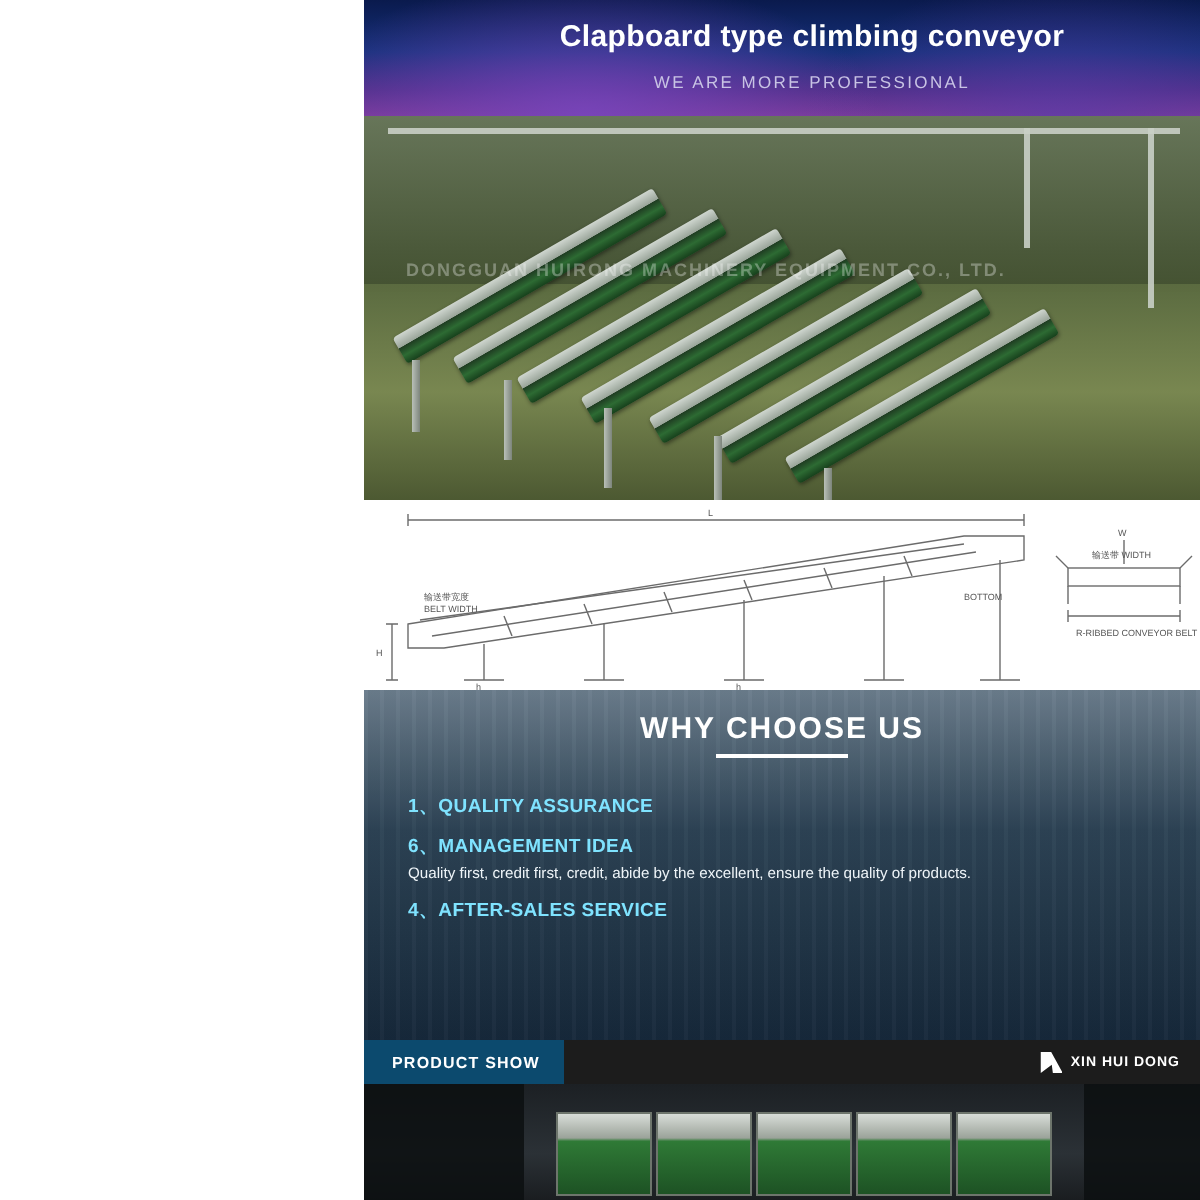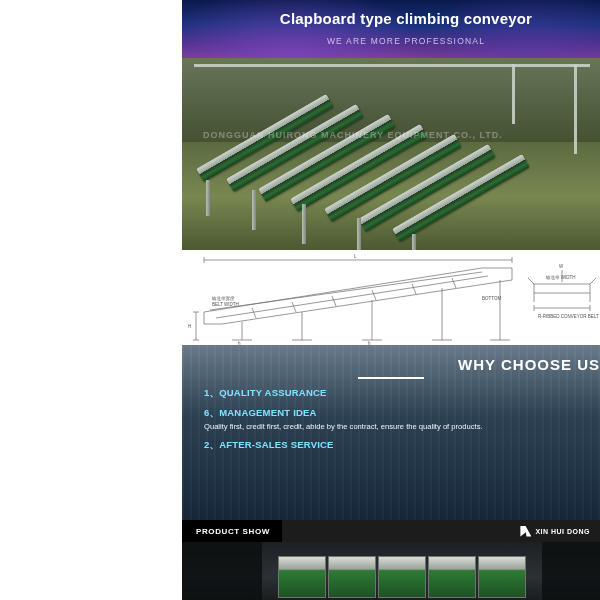--- a/index.html
+++ b/index.html
@@ -151,38 +151,38 @@
   }
   .why-bg:after {
     content:"";
     position:absolute; inset:0;
     background: repeating-linear-gradient(90deg, rgba(255,255,255,0.05) 0 2px, rgba(0,0,0,0.05) 2px 8px);
     opacity:.5;
   }
   .why-title {
     position: absolute;
     top: 11px; left: 0; right: 0;
-    text-align: right;
+    text-align: center;
     color: #ffffff;
     font-size: 15px;
     font-weight: bold;
     letter-spacing: 1px;
   }
   .why-underline {
     position: absolute;
     top: 32px;
     left: 50%;
     margin-left: -33px;
     width: 66px;
     height: 2px;
     background: #ffffff;
   }
   .why-list {
     position: absolute;
-    top: 42px;
+    top: 52px;
     left: 22px;
     right: 16px;
   }
   .why-item { margin-bottom: 7px; }
   .why-h {
     color: #7fe3ff;
     font-size: 9.5px;
     font-weight: bold;
     letter-spacing: .2px;
     margin-bottom: 2px;
@@ -199,21 +199,21 @@
     top: 520px;
     width: 418px;
     height: 22px;
     background: #1c1c1c;
   }
   .ps-tab {
     position: absolute;
     left: 0; top: 0;
     height: 22px;
     padding: 0 12px 0 14px;
-    background: #000000;
+    background: #0c4a6e;
     color: #ffffff;
     font-size: 8px;
     font-weight: bold;
     letter-spacing: .6px;
     display: flex;
     align-items: center;
   }
   .ps-logo {
     position: absolute;
     right: 10px; top: 0;
@@ -346,24 +346,24 @@
   <div class="why">
     <div class="why-bg"></div>
     <div class="why-title">WHY CHOOSE US</div>
     <div class="why-underline"></div>
     <div class="why-list">
       <div class="why-item">
         <div class="why-h">1、QUALITY ASSURANCE</div>
       </div>
       <div class="why-item">
         <div class="why-h">6、MANAGEMENT IDEA</div>
-        <div class="why-p">Quality first, credit first, credit, abide by the contract, ensure the quality of products.</div>
+        <div class="why-p">Quality first, credit first, credit, abide by the excellent, ensure the quality of products.</div>
       </div>
       <div class="why-item">
-        <div class="why-h">2、AFTER-SALES SERVICE</div>
+        <div class="why-h">4、AFTER-SALES SERVICE</div>
       </div>
     </div>
   </div>
 
   <div class="psbar">
     <div class="ps-tab">PRODUCT SHOW</div>
     <div class="ps-logo">
       <div class="ps-logo-mark"></div>
       <div class="ps-logo-text">XIN HUI DONG</div>
     </div>

